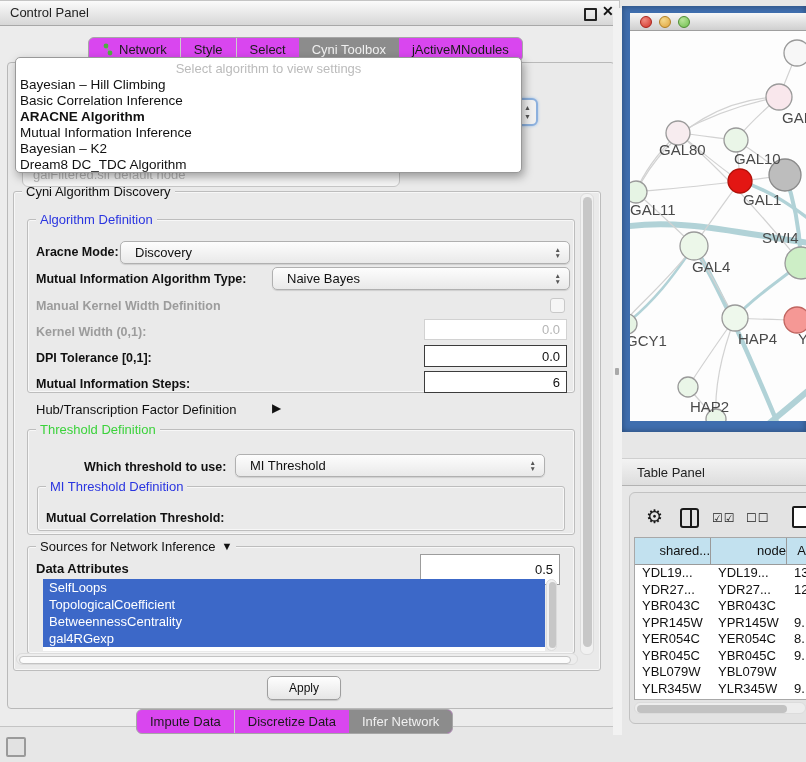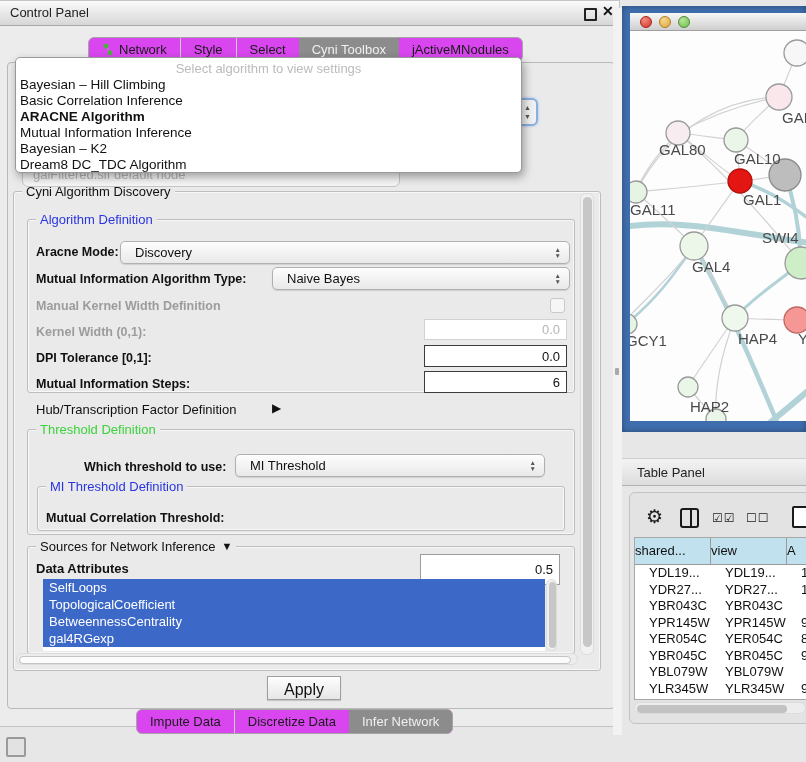--- a/index.html
+++ b/index.html
@@ -49,44 +49,44 @@
   .field.dis{border:1px solid #d2d2d2;color:#b5b5b5;}
   .field.strong{border:1.5px solid #3c3c3c;color:#111;}
   .field.norm{border:1px solid #9c9c9c;color:#111;}
   .checkbox{width:13px;height:13px;border:1px solid #c9c9c9;border-radius:3px;background:#f6f6f6;}
   
   .attr-item{height:17px;line-height:17px;background:#3c68c8;color:#fff;font-size:13px;padding-left:6px;white-space:nowrap;}
   
   .sb-track{background:#f1f1f1;border:1px solid #dcdcdc;border-radius:6px;box-sizing:border-box;}
   .sb-thumb{background:#c7c7c7;border-radius:5px;}
   
-  .btn{background:linear-gradient(#fefefe,#e6e6e6);border:1px solid #9e9e9e;border-radius:0;font-size:16px;color:#111;
-     display:flex;align-items:flex-end;justify-content:center;box-shadow:0 1px 1px rgba(0,0,0,.15);}
+  .btn{background:linear-gradient(#fefefe,#e6e6e6);border:1px solid #9e9e9e;border-radius:5px;font-size:12px;color:#111;
+     display:flex;align-items:center;justify-content:center;box-shadow:0 1px 1px rgba(0,0,0,.15);}
   
   #bottom-tabs{left:136px;top:708px;}
   
   #splitter{left:613px;top:8px;width:9px;height:727px;background:#f2f2f2;}
   #splitter-handle{left:615px;top:368px;width:4px;height:7px;background:#a9a9a9;border-radius:1px;}
   
   #net-frame{left:622px;top:6px;width:184px;height:426px;background:#3f6eae;box-shadow:inset 0 0 6px rgba(0,0,0,.35);}
   #net-win{left:630px;top:13px;width:176px;height:408px;background:#fdfdfd;}
   #net-titlebar{left:0;top:0;width:100%;height:17px;background:linear-gradient(#f7f7f7,#cfcfcf);border-bottom:1px solid #9f9f9f;}
   .light{width:12px;height:12px;border-radius:50%;top:2.5px;box-sizing:border-box;}
   #net-canvas{left:0;top:17px;width:176px;height:391px;overflow:hidden;}
   
   #tp-titlebar{left:622px;top:458px;width:184px;height:28px;background:linear-gradient(#f3f3f3,#dddddd);
      border-top:1px solid #cfcfcf;border-bottom:1px solid #b2b2b2;box-sizing:border-box;}
   #tp-title{left:15px;top:6px;font-size:13px;color:#222;}
   #tp-panel{left:629px;top:492px;width:190px;height:232px;background:#e3e3e3;border:1px solid #c2c2c2;border-radius:6px;box-sizing:border-box;}
   .tb-icon{color:#1a1a1a;}
   #tbl{left:634px;top:537px;width:172px;height:163px;background:#fff;border:1px solid #a8a8a8;border-right:none;box-sizing:border-box;overflow:hidden;}
   .thead{display:flex;height:27px;background:#c2e1ef;border-bottom:1px solid #9a9a9a;box-sizing:border-box;}
-  .th{font-size:13px;color:#111;text-align:left;line-height:26px;border-right:1px solid #9a9a9a;box-sizing:border-box;}
+  .th{font-size:13px;color:#111;text-align:right;line-height:26px;border-right:1px solid #9a9a9a;box-sizing:border-box;}
   .trow{display:flex;height:16.5px;}
-  .td{font-size:13px;color:#111;line-height:16.5px;padding-left:14px;box-sizing:border-box;white-space:nowrap;overflow:hidden;}
+  .td{font-size:13px;color:#111;line-height:16.5px;padding-left:7px;box-sizing:border-box;white-space:nowrap;overflow:hidden;}
   .c1{width:76px;} .c2{width:76px;} .c3{flex:1;}
   #mini-dock{left:6px;top:737px;width:16px;height:16px;border:2px solid #9a9a9a;border-radius:2px;background:#e2e2e2;}
 </style>
 </head>
 <body>
 
 <div class="abs" id="cp">
   <div class="abs" id="cp-titlebar">
     <span class="abs" id="cp-title">Control Panel</span>
     <span class="abs win-float"></span>
@@ -318,21 +318,21 @@
 <div class="abs" style="left:680px;top:508px;width:15px;height:16px;border:2px solid #1a1a1a;border-radius:3px;">
   <div style="position:absolute;left:50%;top:0;width:2px;height:100%;background:#1a1a1a;"></div>
 </div>
 <div class="abs" style="left:712px;top:511px;font-size:12px;letter-spacing:1px;color:#1a1a1a;">☑☑</div>
 <div class="abs" style="left:746px;top:511px;font-size:12px;letter-spacing:1px;color:#1a1a1a;">☐☐</div>
 <div class="abs" style="left:792px;top:506px;width:14px;height:18px;border:2px solid #1a1a1a;border-radius:2px;background:#fff;"></div>
 
 <div class="abs" id="tbl">
   <div class="thead">
     <div class="th c1">shared...</div>
-    <div class="th c2">view</div>
+    <div class="th c2">node</div>
     <div class="th c3" style="border-right:none;">A</div>
   </div>
   <div class="trow">
       <div class="td c1">YDL19...</div>
       <div class="td c2">YDL19...</div>
       <div class="td c3">13</div>
     </div>
   <div class="trow">
       <div class="td c1">YDR27...</div>
       <div class="td c2">YDR27...</div>

